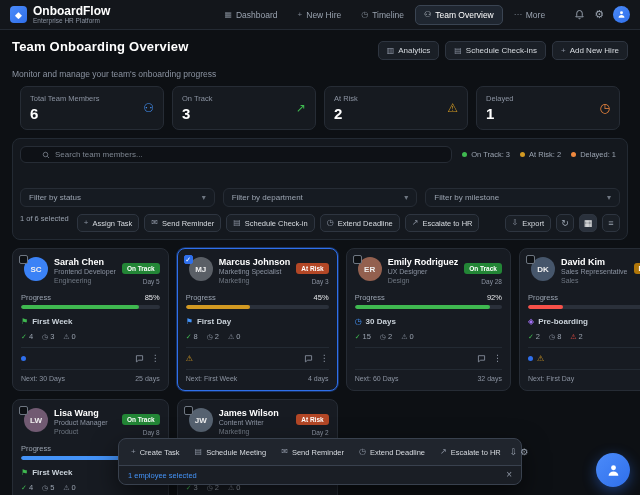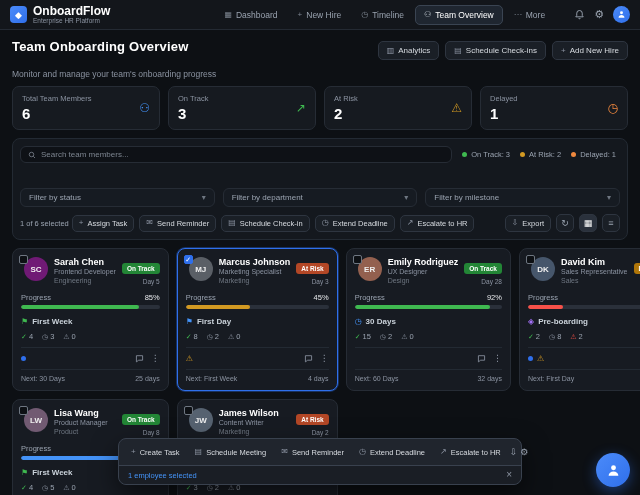--- a/index.html
+++ b/index.html
@@ -24,39 +24,39 @@
 
   
   .page-head{display:flex;align-items:flex-start;justify-content:space-between;padding:9px 12px 7px}
   .page-head h1{font-size:13px;color:#fff;letter-spacing:.2px}
   .page-sub{font-size:8.5px;color:#8b93a1;margin-top:15px}
   .head-actions{display:flex;gap:6px;margin-top:2px}
   .btn{display:inline-flex;align-items:center;gap:4px;background:#1a1f26;border:1px solid #2e3540;border-radius:5px;color:#d7dbe0;font-size:8px;padding:4px 8px;white-space:nowrap}
   .btn-ic{color:#8b93a1;font-size:8px;line-height:1}
 
   
-  .stats{display:flex;gap:8px;padding:0 12px}
+  .stats{display:flex;gap:8px;padding:0 20px}
   .stat-card{flex:1;background:#161a20;border:1px solid #262c35;border-radius:7px;padding:7px 9px;display:flex;justify-content:space-between;align-items:center}
   .stat-label{font-size:7.5px;color:#8b93a1;white-space:nowrap}
   .stat-value{font-size:15px;font-weight:bold;color:#fff;margin-top:2px}
   .stat-ic{font-size:12px;line-height:1}
 
   
   .panel{margin:8px 12px 0;background:#14181e;border:1px solid #232a33;border-radius:8px;padding:7px}
   .search-row{display:flex;align-items:center;gap:10px}
-  .search-box{flex:1;display:flex;align-items:center;gap:5px;background:#0e1116;border:1px solid #262c35;border-radius:6px;padding:3px 7px;color:#7d8590}
+  .search-box{flex:1;display:flex;align-items:center;gap:5px;background:#0e1116;border:1px solid #262c35;border-radius:6px;padding:3px 21px;color:#7d8590}
   .search-box input{background:transparent;border:none;outline:none;color:#c9d1d9;font-size:8px;width:100%}
   .search-box input::placeholder{color:#7d8590}
   .legend{display:flex;gap:10px;align-items:center;padding-right:4px}
   .legend-item{display:flex;align-items:center;gap:4px;font-size:7.5px;color:#9aa3b0;white-space:nowrap}
   .legend-dot{width:5px;height:5px;border-radius:50%}
   .filter-row{display:flex;gap:8px;margin-top:25px}
   .select{flex:1;display:flex;justify-content:space-between;align-items:center;background:#161b22;border:1px solid #262c35;border-radius:6px;padding:4px 8px;font-size:8px;color:#9aa3b0}
   .select::after{content:"▾";color:#6e7681;font-size:8px;margin-left:6px}
-  .bulk-row{display:flex;align-items:center;margin-top:7px}
+  .bulk-row{display:flex;gap:5px;margin-top:7px}
   .sel-count{color:#9aa3b0;font-size:7.5px;margin-right:3px;white-space:nowrap}
   .bulk-btns{display:flex;gap:5px}
   .btn.sm{font-size:7.5px;padding:3px 6px}
   .bulk-right{margin-left:auto;display:flex;gap:5px;align-items:center}
   .icon-btn{width:18px;height:18px;border:1px solid #2e3540;border-radius:5px;background:#1a1f26;color:#9aa3b0;font-size:9px;display:flex;align-items:center;justify-content:center}
   .icon-btn.active{background:#2a313c;color:#fff}
   .refresh::before{content:"↻"}
   .gridv::before{content:"▦"}
   .listv::before{content:"≡"}
   .dlg::before{content:"⇩"}
@@ -295,21 +295,21 @@
         <button class="icon-btn listv" aria-label="list view"></button>
       </div>
     </div>
   </section>
 
   <section class="grid">
 
   <article class="card">
         <button class="cb"></button>
         <div class="card-head">
-          <div class="avatar" style="background: #701a75;">SC</div>
+          <div class="avatar" style="background: #3b82f6;">SC</div>
           <div class="who">
             <div class="name">Sarah Chen</div>
             <div class="role">Frontend Developer</div>
             <div class="dept">Engineering</div>
           </div>
           <div class="card-right">
             <span class="badge" style="background: rgb(35, 134, 54);">On Track</span>
             <div class="day">Day 5</div>
           </div>
         </div>

